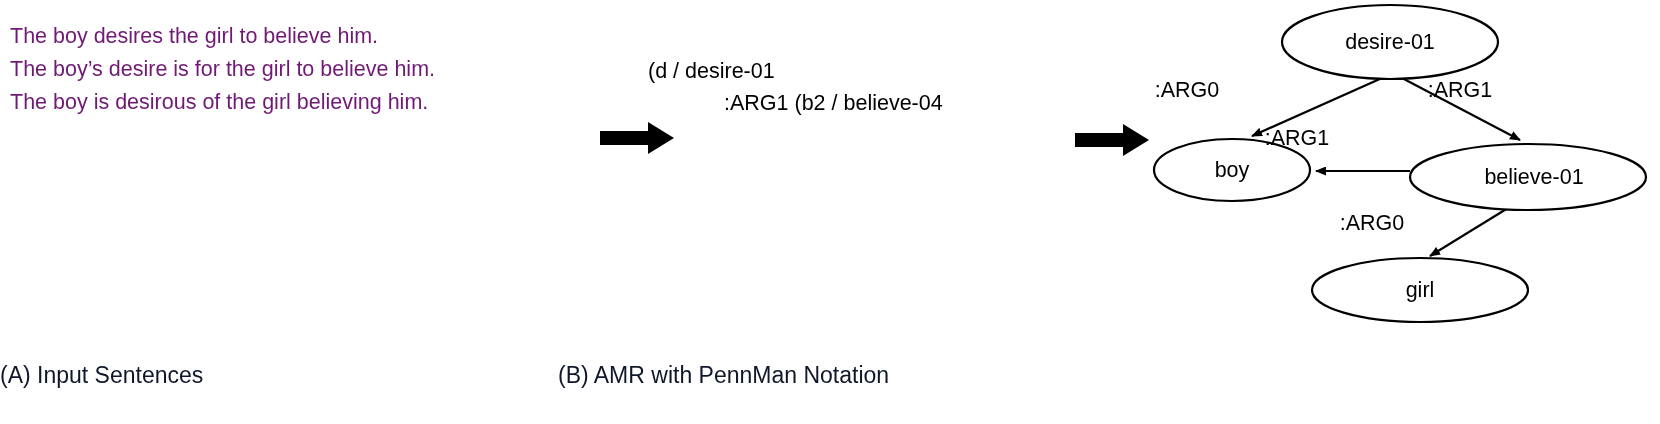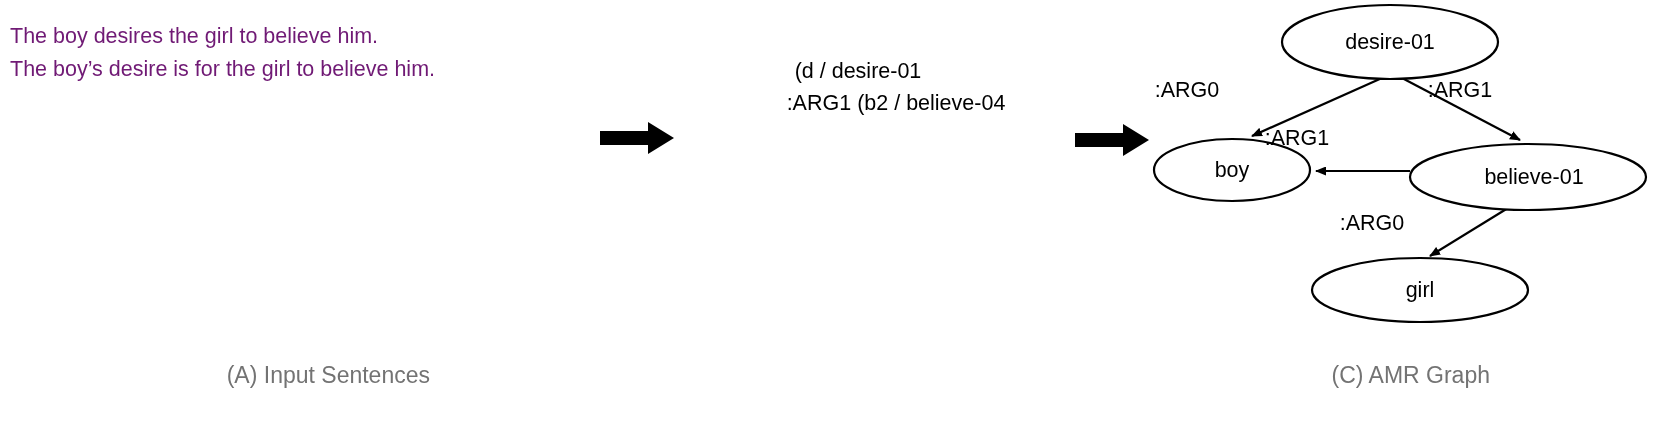--- a/index.html
+++ b/index.html
@@ -43,21 +43,20 @@
     left: 648px;
     top: 56px;
     width: 420px;
   }
   .penman-line {
     font-family: "Liberation Sans", sans-serif;
     font-size: 21.5px;
     line-height: 31.5px;
     color: #000000;
     white-space: pre;
-    text-align: center;
   }
   .penman-line.indent {
     padding-left: 76px;
   }
 
   
   #panel-c {
     position: absolute;
     left: 1130px;
     top: 0px;
@@ -91,36 +90,37 @@
     font-size: 21.5px;
     fill: #000000;
     text-anchor: middle;
   }
 
   
   .caption {
     position: absolute;
     font-family: "Liberation Sans", sans-serif;
     font-size: 23px;
-    color: #737373;
+    color: #0f172a;
     white-space: nowrap;
-    text-align: right;
+    text-align: left;
   }
   #caption-a { left: 0px;    top: 362px; width: 430px; }
   #caption-b { left: 558px;  top: 362px; width: 530px; }
   #caption-c { left: 1090px; top: 362px; width: 400px; }
 </style>
 </head>
 <body>
 
 <div id="figure">
 
   <div id="panel-a">
     <div class="sentence">The boy desires the girl to believe him.</div>
     <div class="sentence">The boy’s desire is for the girl to believe him.</div>
+    <div class="sentence">The boy is desirous of the girl believing him.</div>
   </div>
 
   <svg class="block-arrow" id="arrow-1" style="left:600px; top:122px;" width="74" height="32" viewBox="0 0 74 32">
     <polygon points="0,9 48,9 48,0 74,16 48,32 48,23 0,23" fill="#000000"></polygon>
   </svg>
 
   <div id="panel-b">
     <div class="penman-line">(d / desire-01</div>
     <div class="penman-line indent">:ARG1 (b2 / believe-04</div>
   </div>
@@ -167,15 +167,15 @@
       </g>
 
       <text class="edge-label" x="57" y="97">:ARG0</text>
       <text class="edge-label" x="330" y="97">:ARG1</text>
       <text class="edge-label" x="167" y="145">:ARG1</text>
       <text class="edge-label" x="242" y="230">:ARG0</text>
     </svg>
   </div>
 
   <div class="caption" id="caption-a">(A) Input Sentences</div>
-  <div class="caption" id="caption-c">(C) AMR Graph</div>
+  <div class="caption" id="caption-b">(B) AMR with PennMan Notation</div>
 
 </div>
 
 </body></html>

